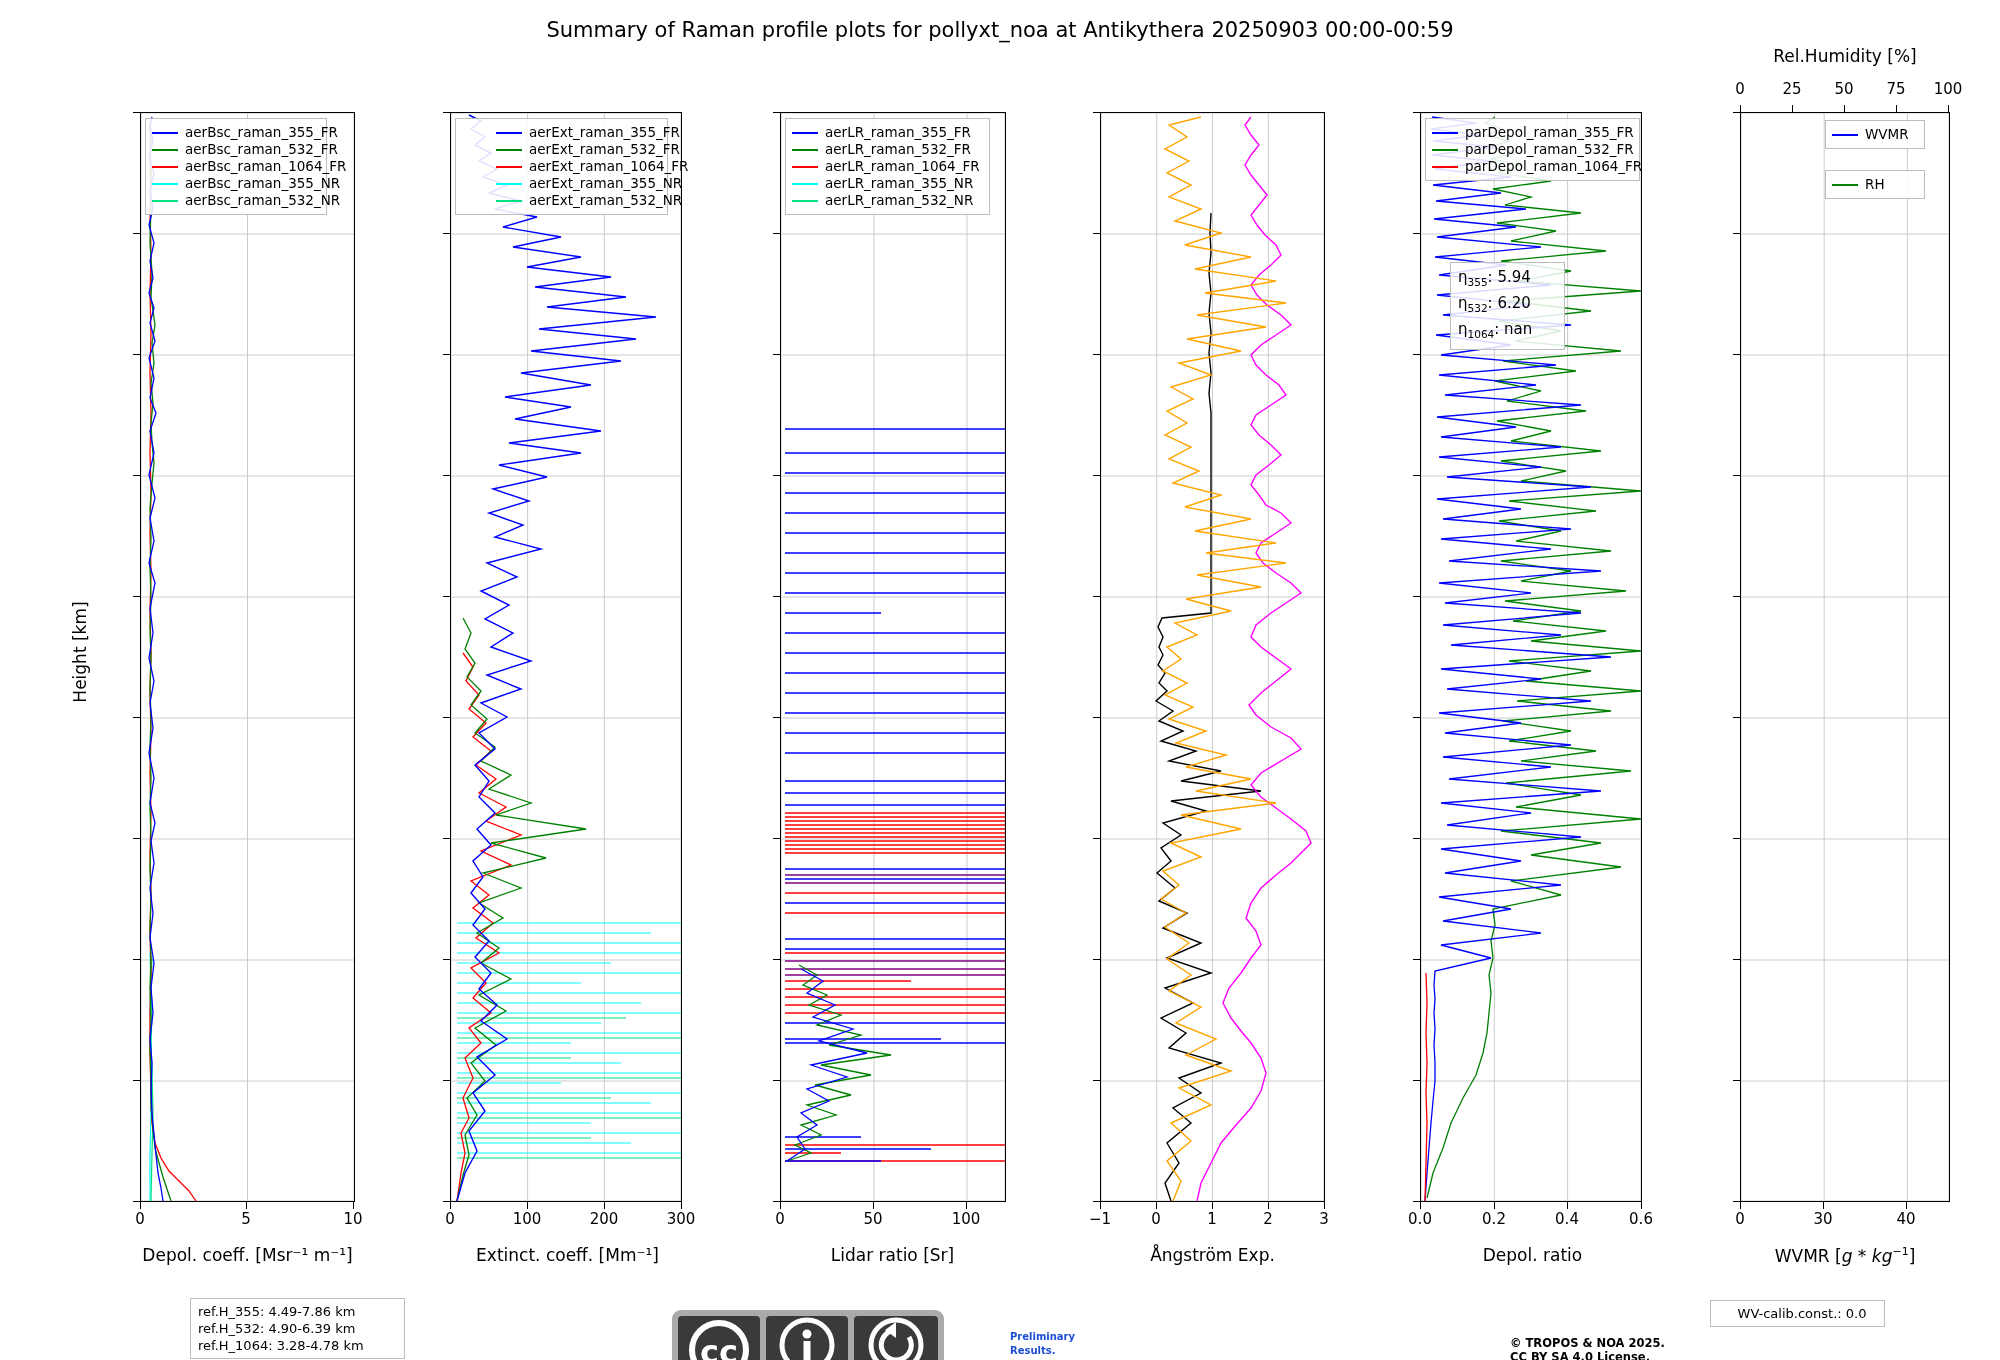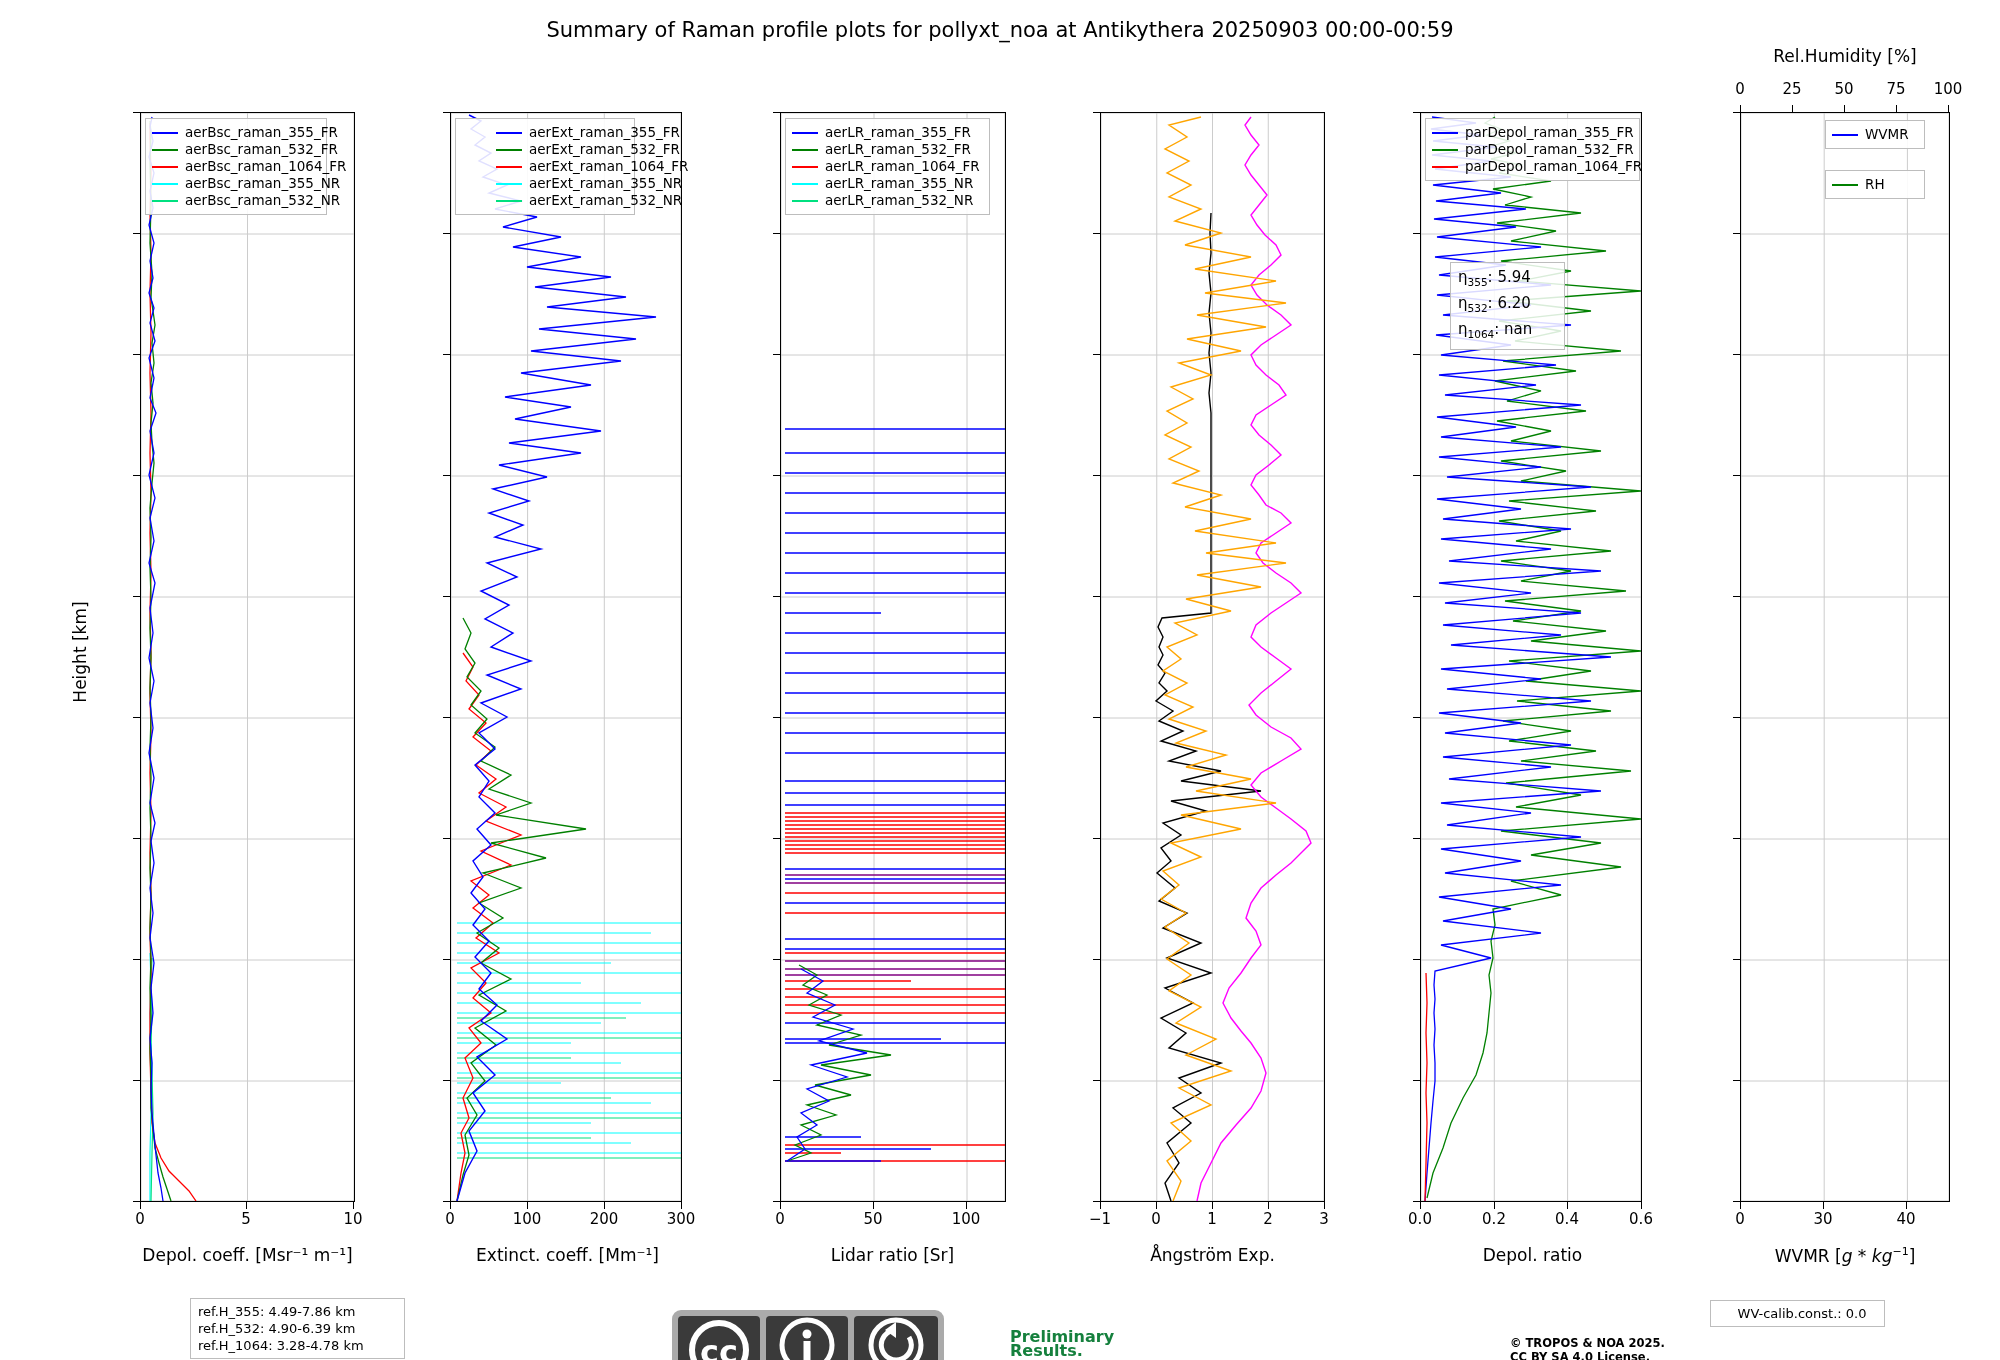--- a/index.html
+++ b/index.html
@@ -13,21 +13,21 @@
   .tick.top{height:7px;width:1.3px;top:-7px;}
   .ylabel-txt{position:absolute;font-size:15px;color:#000;text-align:right;transform:translateY(-50%);}
   .xlabel-txt{position:absolute;font-size:15px;color:#000;text-align:center;transform:translateX(-50%);}
   .axis-name{position:absolute;font-size:17px;text-align:center;}
   .ylabel-rot{position:absolute;font-size:17px;transform:rotate(-90deg);transform-origin:50% 50%;white-space:nowrap;}
   .legend{position:absolute;border:1px solid #bdbdbd;background:rgba(255,255,255,0.88);padding:5px 7px 5px 6px;font-size:13.5px;line-height:17px;box-sizing:border-box;}
   .legend .row{display:flex;align-items:center;white-space:nowrap;height:17px;}
   .legend .swatch{display:inline-block;width:26px;height:0;border-top:2px solid #000;margin-right:7px;flex:none;}
   .infobox{position:absolute;border:1px solid #bdbdbd;background:rgba(255,255,255,0.85);font-size:13px;padding:4px 7px;line-height:17px;box-sizing:border-box;}
   .cc{position:absolute;left:672px;top:1310px;}
-  .prelim{position:absolute;font-size:16px;font-weight:bold;color:#15803d;line-height:14px;}
+  .prelim{position:absolute;font-size:10px;font-weight:bold;color:#1d4ed8;line-height:14px;}
   .copyr{position:absolute;font-size:11.5px;font-weight:bold;color:#000;line-height:14px;}
   svg{display:block;}
   .eta{position:absolute;font-size:15px;line-height:21px;}
   .eta sub{font-size:10.5px;}
 </style>
 </head>
 <body>
 
 <div class="title">Summary of Raman profile plots for pollyxt_noa at Antikythera 20250903 00:00-00:59</div>
 
@@ -192,21 +192,21 @@
   <div class="tick bottom" style="left:0px;"></div>
     <div class="tick bottom" style="left:77px;"></div>
   <div class="tick bottom" style="left:154px;"></div>
     <div class="tick bottom" style="left:231px;"></div>
   <div class="xlabel-txt" style="left:0px;top:1098px;">0</div>
   <div class="xlabel-txt" style="left:77px;top:1098px;">100</div>
   <div class="xlabel-txt" style="left:154px;top:1098px;">200</div>
   <div class="xlabel-txt" style="left:231px;top:1098px;">300</div>
   <div class="axis-name" style="left:-40px;width:315px;top:1133px;">Extinct. coeff. [Mm⁻¹]</div>
 
-  <div class="legend" style="left:5px;top:6px;width:180px;padding-left:40px;">
+  <div class="legend" style="left:5px;top:6px;width:213px;padding-left:40px;">
     <div class="row">
         <span class="swatch" style="border-color:#0000ff;"></span>
         <span>aerExt_raman_355_FR</span>
       </div>
     <div class="row">
         <span class="swatch" style="border-color:#008000;"></span>
         <span>aerExt_raman_532_FR</span>
       </div>
     <div class="row">
         <span class="swatch" style="border-color:#ff0000;"></span>

